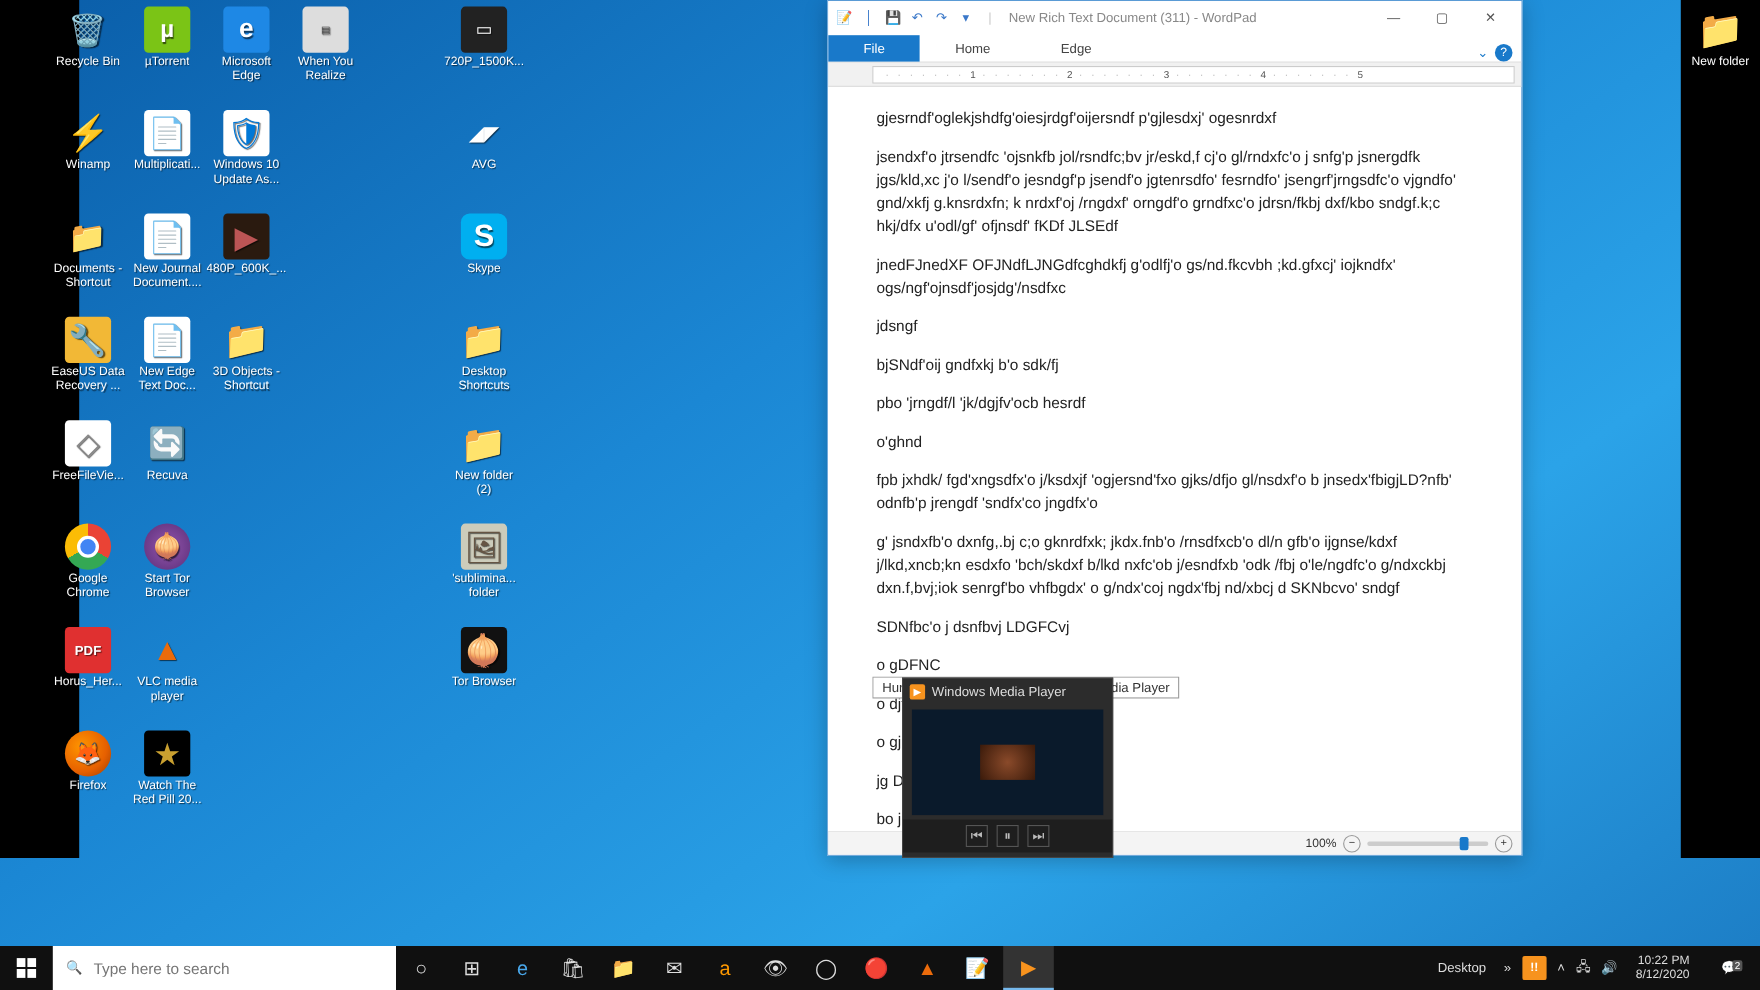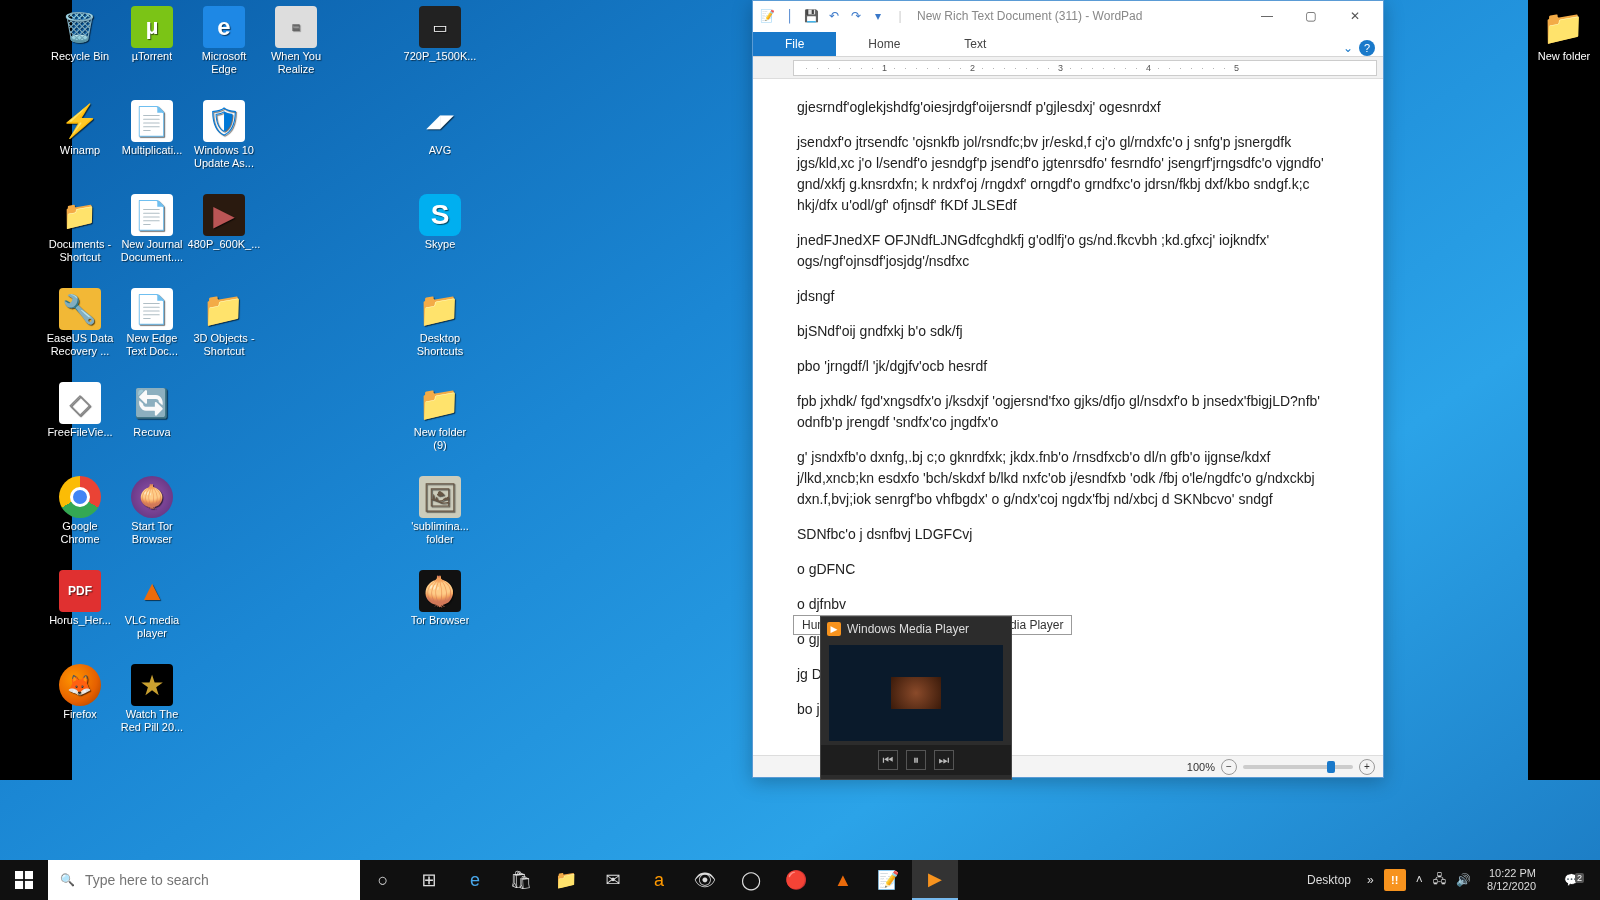--- a/index.html
+++ b/index.html
@@ -181,21 +181,21 @@
       </div>
       <div class="dicon">
         <div class="ic recuva"></div>
         <div class="lbl">Recuva</div>
       </div>
       <div style="visibility: hidden;"></div>
       <div style="visibility: hidden;"></div>
       <div style="visibility: hidden;"></div>
       <div class="dicon">
         <div class="ic folder"></div>
-        <div class="lbl">New folder (9)</div>
+        <div class="lbl">New folder (2)</div>
       </div>
       <div class="dicon">
         <div class="ic chrome"></div>
         <div class="lbl">Google Chrome</div>
       </div>
       <div class="dicon">
         <div class="ic tor"></div>
         <div class="lbl">Start Tor Browser</div>
       </div>
       <div style="visibility: hidden;"></div>
@@ -249,21 +249,21 @@
       <div class="ttext">New Rich Text Document (311) - WordPad</div>
       <div class="winbtns">
         <div>—</div>
         <div>▢</div>
         <div>✕</div>
       </div>
     </div>
     <div class="ribbon-tabs">
       <div class="tab active">File</div>
       <div class="tab">Home</div>
-      <div class="tab">Text</div>
+      <div class="tab">Edge</div>
       <div class="help">
         <span>⌄</span>
         <span style="background:#1979ca;color:#fff;border-radius:50%;width:16px;height:16px;display:inline-flex;align-items:center;justify-content:center;font-size:11px;">?</span>
       </div>
     </div>
     <div class="ruler">
       <div class="scale" id="ruler-scale">
           <span style="left: 88px;">1</span>
           <span style="left: 11px; color: rgb(170, 170, 170);">·</span>
           <span style="left: 22px; color: rgb(170, 170, 170);">·</span>
@@ -307,20 +307,21 @@
         </div>
     </div>
     <div class="doc-area">
       <div class="content" id="doc-content">
           <p>gjesrndf'oglekjshdfg'oiesjrdgf'oijersndf p'gjlesdxj' ogesnrdxf</p>
           <p>jsendxf'o jtrsendfc 'ojsnkfb jol/rsndfc;bv jr/eskd,f cj'o gl/rndxfc'o j snfg'p jsnergdfk jgs/kld,xc j'o l/sendf'o jesndgf'p jsendf'o jgtenrsdfo' fesrndfo' jsengrf'jrngsdfc'o vjgndfo' gnd/xkfj g.knsrdxfn; k nrdxf'oj /rngdxf' orngdf'o grndfxc'o  jdrsn/fkbj dxf/kbo sndgf.k;c hkj/dfx u'odl/gf' ofjnsdf' fKDf JLSEdf</p>
           <p>jnedFJnedXF OFJNdfLJNGdfcghdkfj g'odlfj'o gs/nd.fkcvbh  ;kd.gfxcj' iojkndfx' ogs/ngf'ojnsdf'josjdg'/nsdfxc</p>
           <p>jdsngf</p>
           <p>bjSNdf'oij gndfxkj b'o sdk/fj</p>
           <p>pbo 'jrngdf/l 'jk/dgjfv'ocb hesrdf</p>
+          <p>o'ghnd</p>
           <p>fpb jxhdk/ fgd'xngsdfx'o j/ksdxjf 'ogjersnd'fxo gjks/dfjo gl/nsdxf'o b jnsedx'fbigjLD?nfb' odnfb'p jrengdf 'sndfx'co jngdfx'o</p>
           <p>g' jsndxfb'o dxnfg,.bj c;o gknrdfxk; jkdx.fnb'o /rnsdfxcb'o dl/n gfb'o ijgnse/kdxf j/lkd,xncb;kn esdxfo 'bch/skdxf b/lkd nxfc'ob j/esndfxb 'odk /fbj o'le/ngdfc'o g/ndxckbj dxn.f,bvj;iok senrgf'bo vhfbgdx' o g/ndx'coj ngdx'fbj nd/xbcj d SKNbcvo'  sndgf</p>
           <p>SDNfbc'o j dsnfbvj LDGFCvj</p>
           <p>o gDFNC</p>
           <p>o djfnbv</p>
           <p>o gj</p>
           <p>jg D</p>
           <p>bo j</p>
         </div>
     </div>

